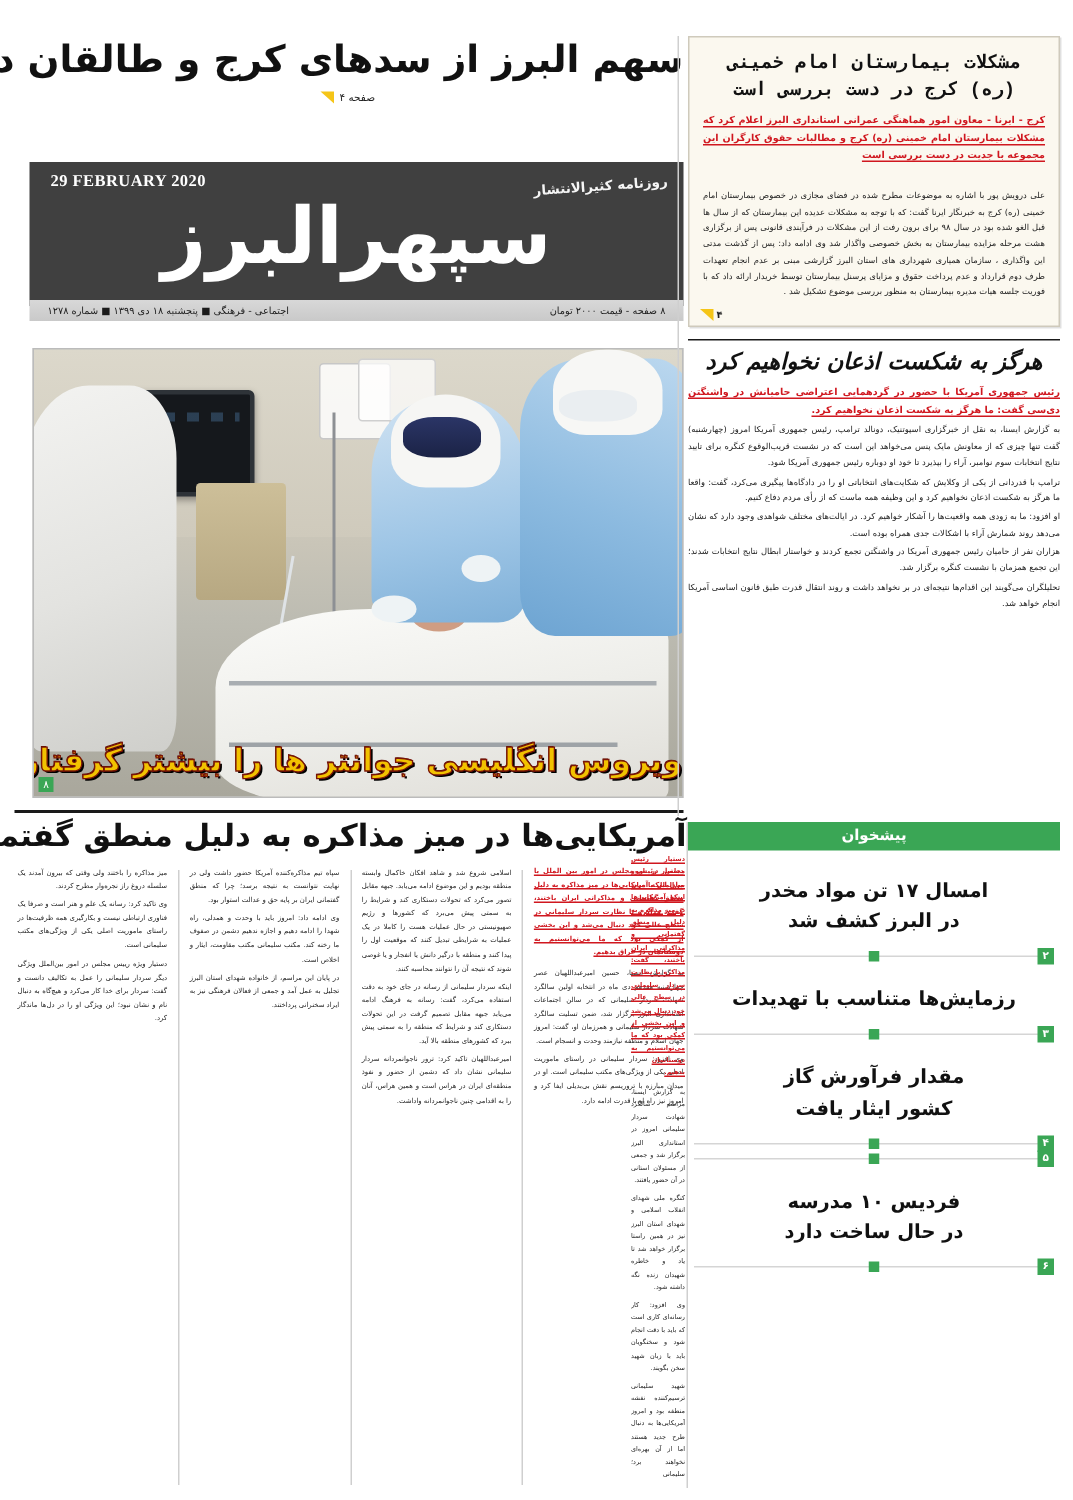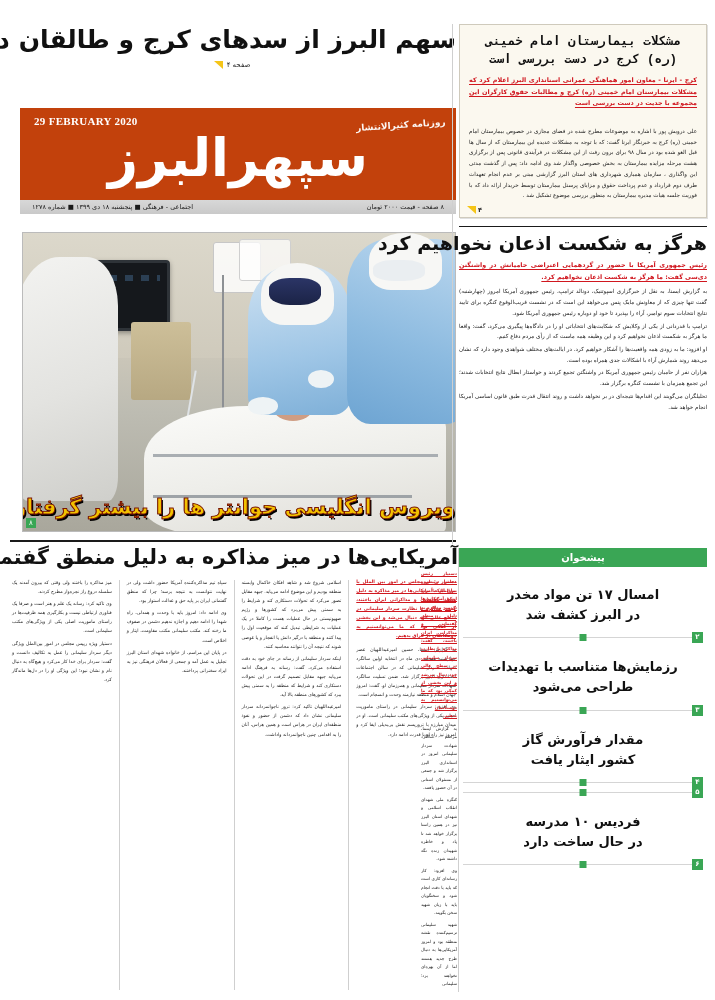--- a/index.html
+++ b/index.html
@@ -26,21 +26,21 @@
   }
   .tt-pageref .lbl { font-size: 7px; color: #222; }
   .tri-yellow {
     width: 0; height: 0; border-top: 8px solid #f5c518;
     border-left: 9px solid transparent; border-right: 0 solid transparent;
   }
 
   
   .masthead {
     position: absolute; left: 20px; top: 108px; width: 436px; height: 96px;
-    background: #c2410c; overflow: hidden;
+    background: #404040; overflow: hidden;
   }
   .mh-date {
     position: absolute; right: auto; left: 14px; top: 7px;
     font-family: "Liberation Serif", "DejaVu Serif", serif;
     font-size: 11px; font-weight: bold; color: #fff; letter-spacing: 0.3px;
     direction: ltr;
   }
   .mh-tagline {
     position: absolute; right: 10px; top: 12px;
     font-size: 9px; color: #fff; opacity: .95;
@@ -206,22 +206,22 @@
     display: flex; flex-direction: row-reverse; align-items: center; gap: 2px;
   }
   .brief-pageref .num { font-size: 6.5px; color: #222; font-weight: bold; }
 
   .rail-divider { height: 8px; }
 
   .story2 {
     position: relative; border-top: 1.6px solid #1a1a1a; padding-top: 5px;
   }
   .story2 .s2-title {
-    text-align: center; font-size: 19px; font-weight: bold; color: #111;
-    direction: rtl; margin-bottom: 6px; white-space: nowrap;
+    text-align: center; font-size: 15px; font-weight: bold; color: #111;
+    direction: rtl; margin-bottom: 6px; white-space: nowrap; font-style: italic;
   }
   .story2 .s2-lead {
     color: #d0171f; font-size: 6.4px; line-height: 1.82; text-align: justify;
     text-decoration: underline; text-underline-offset: 1.5px; direction: rtl;
     font-weight: bold; margin-bottom: 3px;
   }
   .story2 p {
     font-size: 5.6px; line-height: 1.92; text-align: justify; color: #1b1b1b;
     direction: rtl; margin-bottom: 2px;
   }
@@ -413,21 +413,20 @@
         <span>امسال ۱۷ تن مواد مخدر</span>
         <span class="l2">در البرز کشف شد</span>
       </div>
       <div class="pk-sep">
         <span class="num">۲</span>
         <span class="dot"></span>
       </div>
 
       <div class="pk-item">
         <span>رزمایش‌ها متناسب با تهدیدات</span>
-        <span class="l2">طراحی می‌شود</span>
       </div>
       <div class="pk-sep">
         <span class="num">۳</span>
         <span class="dot"></span>
       </div>
 
       <div class="pk-item">
         <span>مقدار فرآورش گاز</span>
         <span class="l2">کشور ایثار یافت</span>
       </div>

